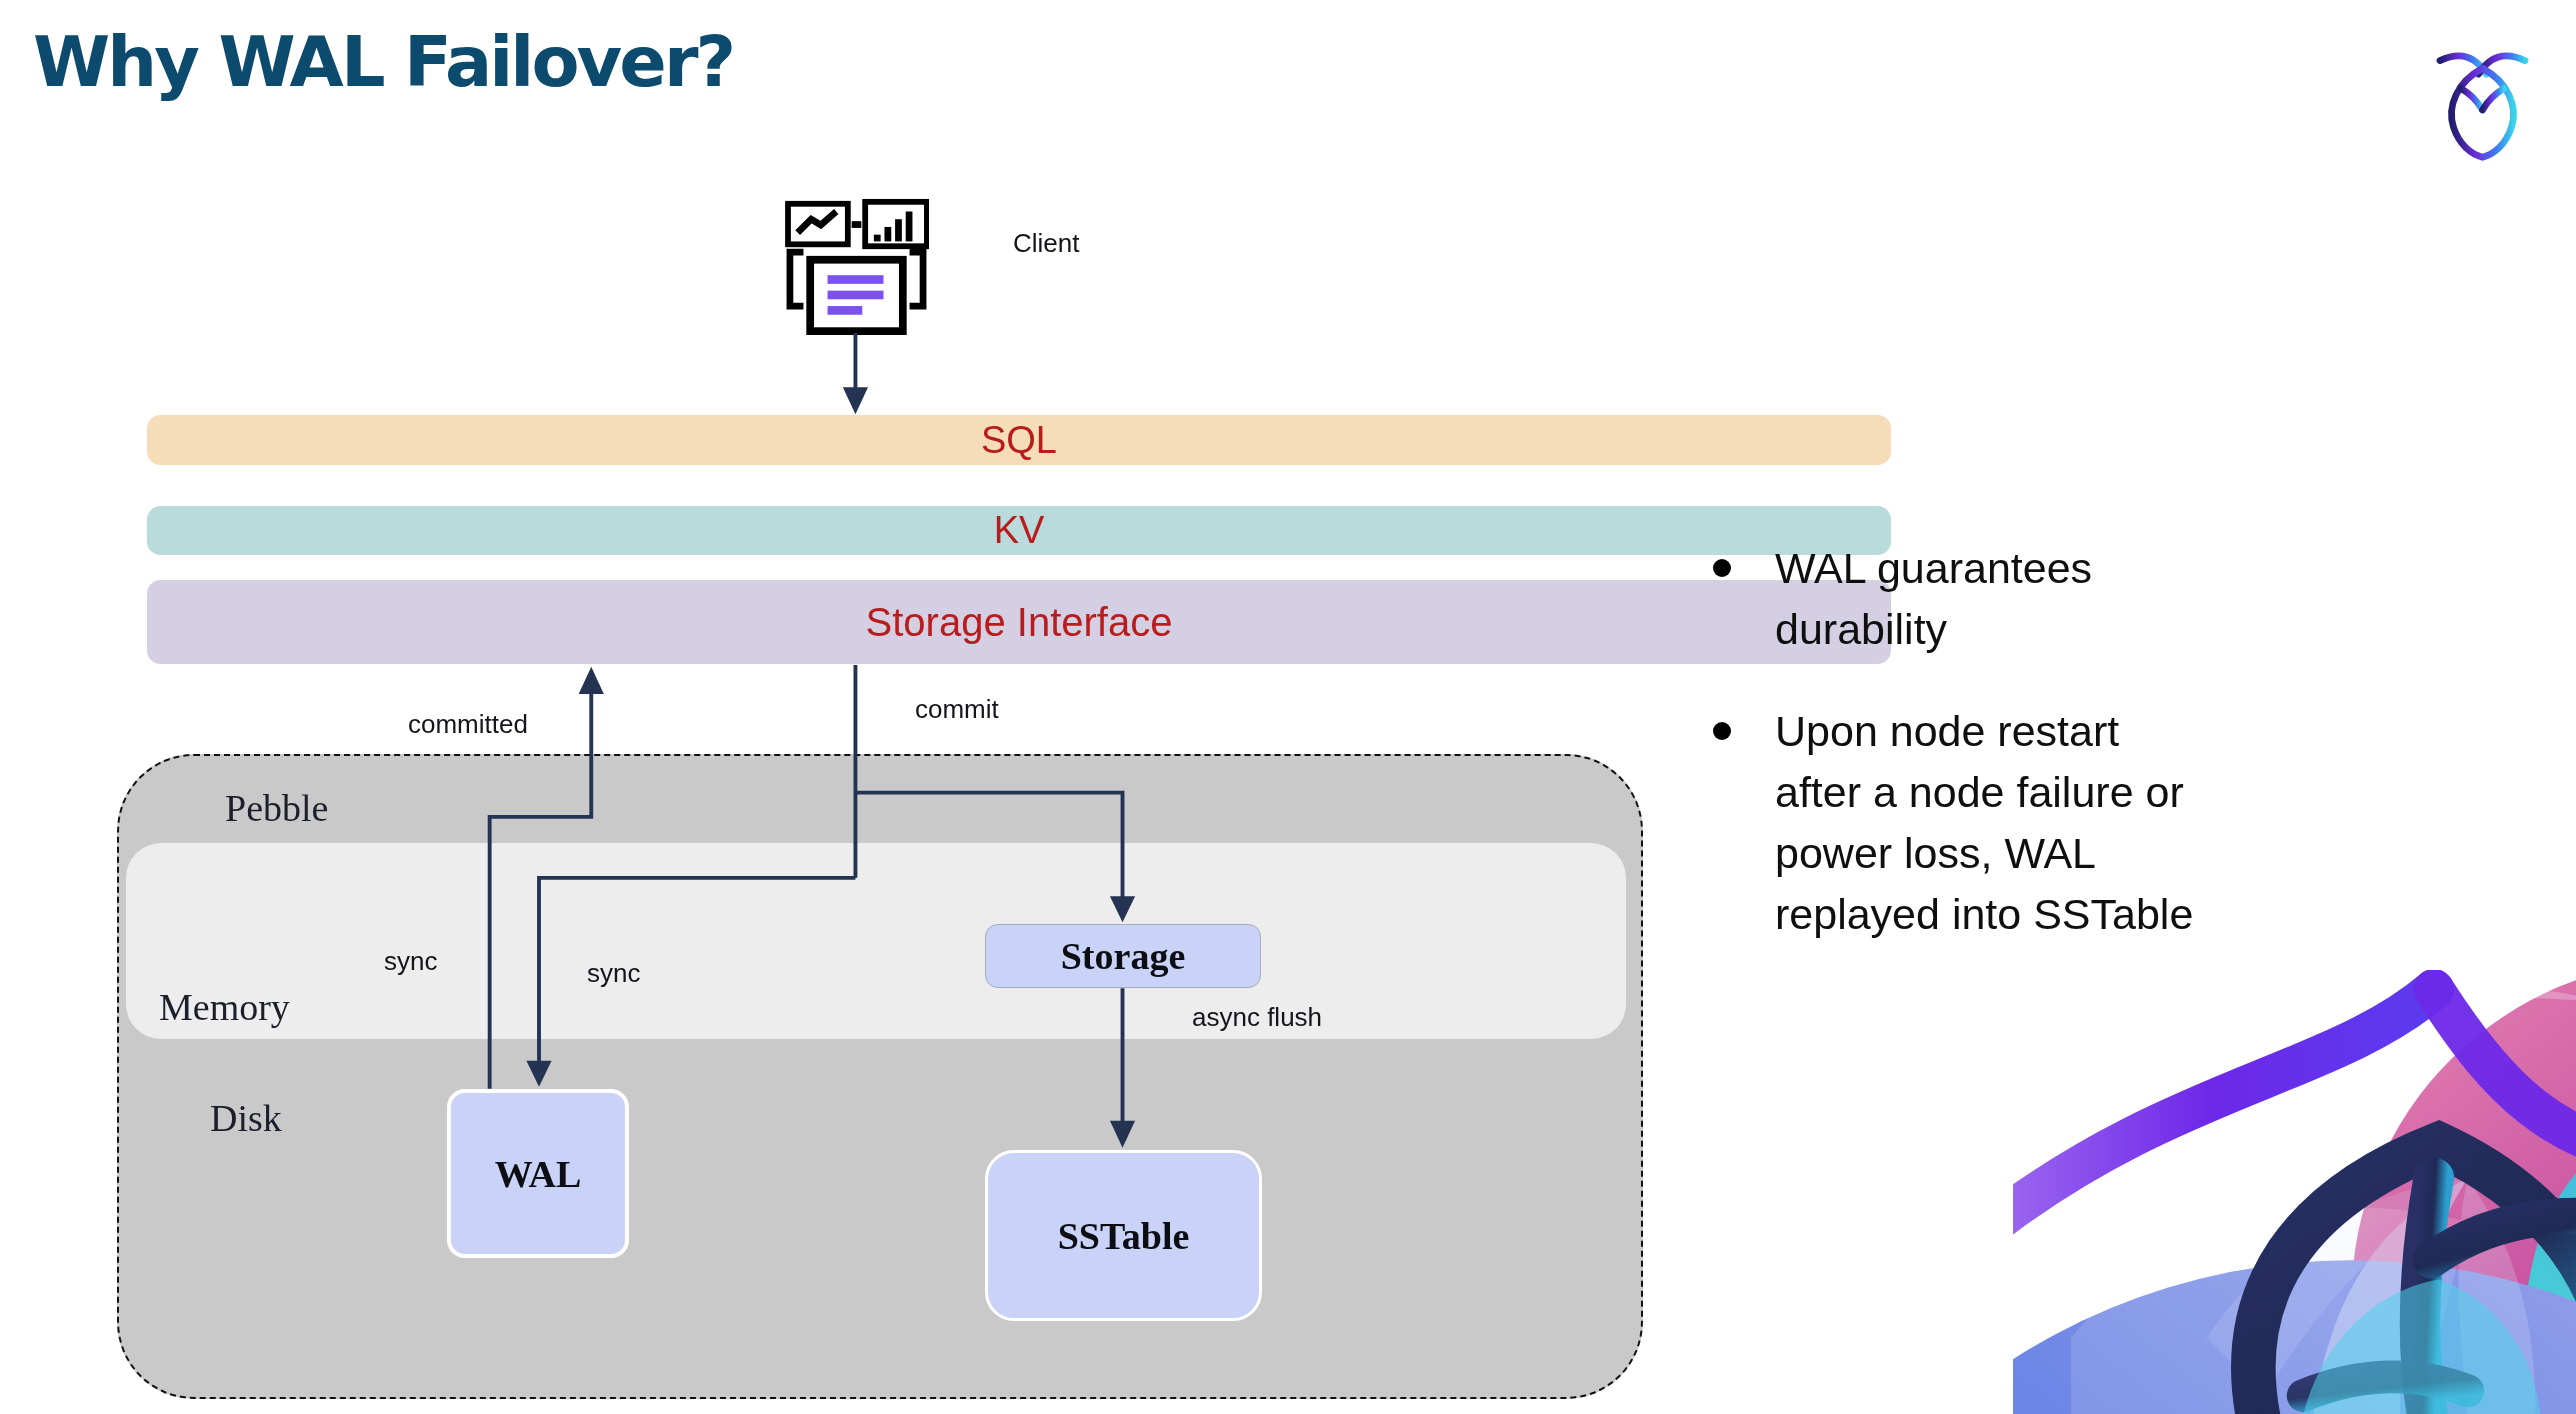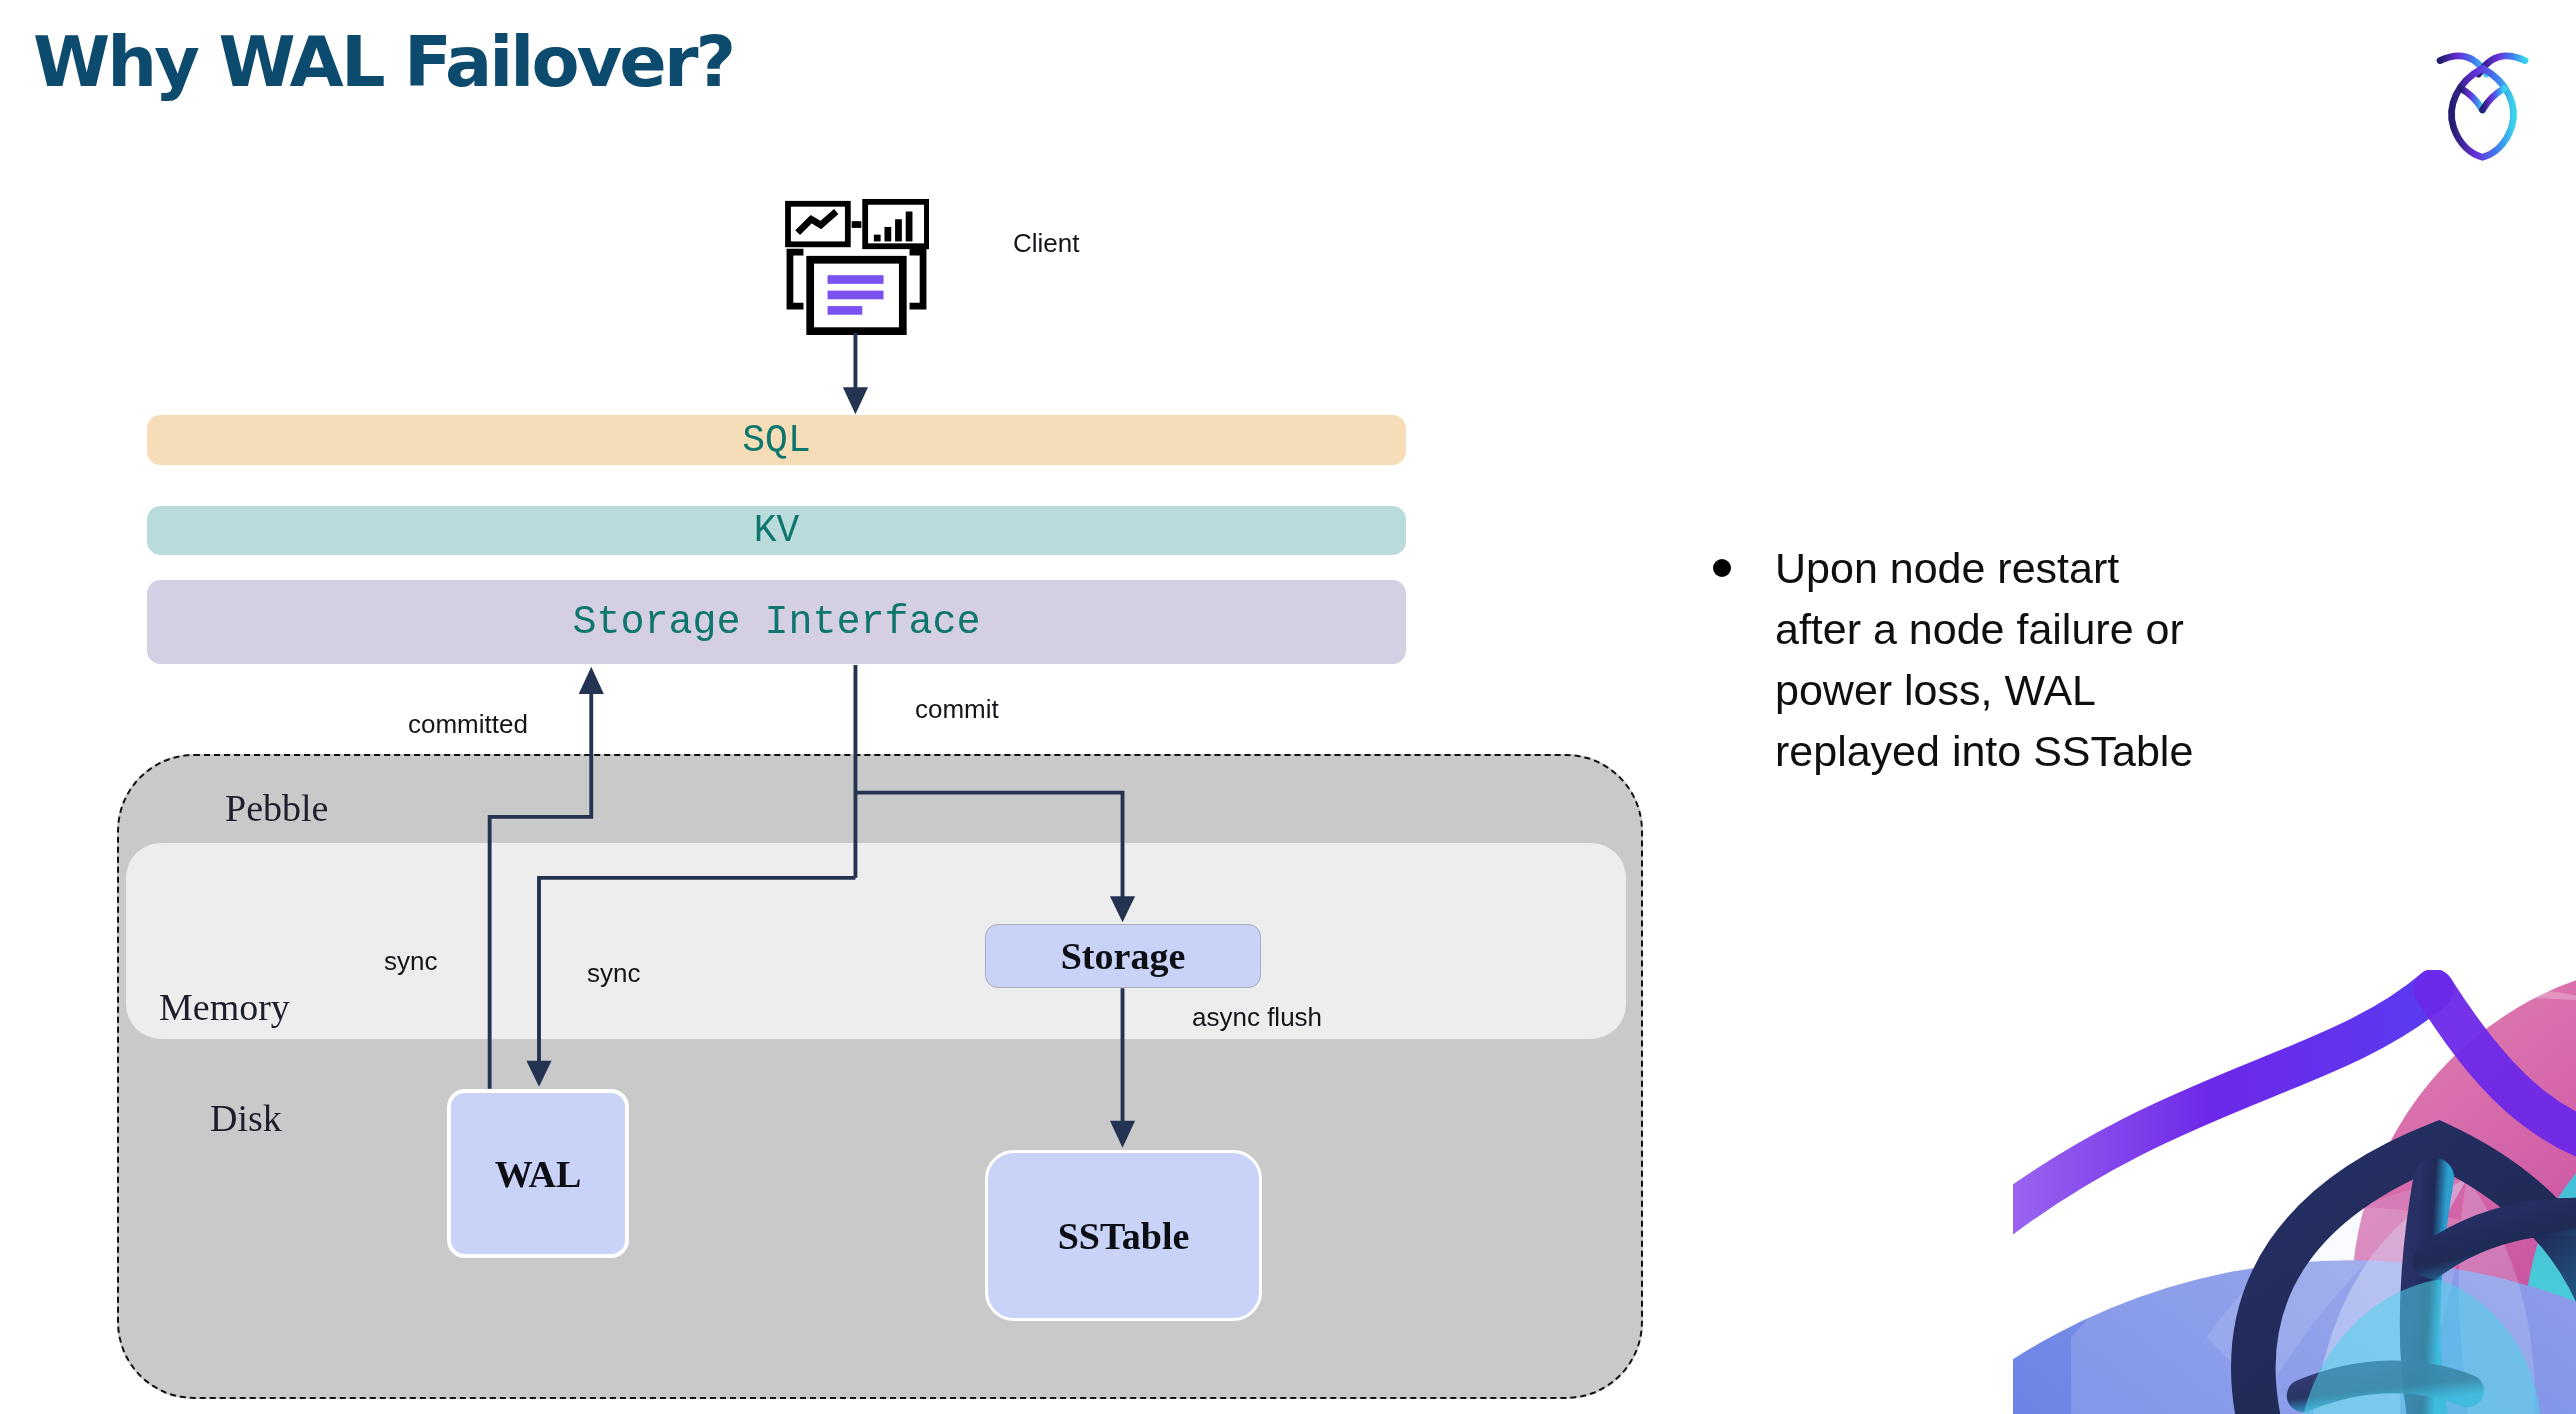--- a/index.html
+++ b/index.html
@@ -5,22 +5,22 @@
   html,body{margin:0;padding:0;background:#ffffff;}
   #slide{position:relative;width:2576px;height:1415px;background:#ffffff;overflow:hidden;
          font-family:"Liberation Sans",sans-serif;}
   .abs{position:absolute;}
 
   
   #title{left:33px;top:21px;font-size:70px;font-weight:bold;letter-spacing:-2.9px;color:#0c4a6e;
          font-family:"DejaVu Sans","Liberation Sans",sans-serif;}
 
   
-  .bar{left:147px;width:1259px;border-radius:13.5px;display:flex;align-items:center;justify-content:center;
-       font-family:Liberation Mono, monospace;font-size:38px;color:#0f766e;}
+  .bar{left:147px;width:1744px;border-radius:13.5px;display:flex;align-items:center;justify-content:center;
+       font-family:Liberation Sans, sans-serif;font-size:38px;color:#b91c1c;}
   #bar-sql{top:415px;height:50px;background:#f5ddb7;}
   #bar-kv{top:506px;height:49px;background:#badbdb;}
   #bar-storage{top:580px;height:84px;background:#d5cfe3;font-size:40px;}
 
   
   #pebble-box{left:117px;top:754px;width:1526px;height:645px;background:#c9c9c9;
               border:2.9px dashed #111;border-radius:77px;box-sizing:border-box;}
   #memory-band{left:126px;top:843px;width:1500px;height:196px;background:#ededed;border-radius:35px;}
   .zone-label{font-family:"Liberation Serif",serif;font-size:38px;color:#1c1f2b;}
   #lbl-pebble{left:225px;top:786px;}
@@ -153,20 +153,21 @@
     </g>
   </svg>
 
   <div id="lbl-committed" class="abs alabel">committed</div>
   <div id="lbl-commit" class="abs alabel">commit</div>
   <div id="lbl-sync-left" class="abs alabel">sync</div>
   <div id="lbl-sync-right" class="abs alabel">sync</div>
   <div id="lbl-async" class="abs alabel">async flush</div>
 
   <div id="bullets" class="abs">
+    <div class="bullet">WAL guarantees durability</div>
     <div class="bullet">Upon node restart after a node failure or power loss, WAL replayed into SSTable</div>
   </div>
 
   <div class="abs" style="left:2013px;top:970px;width:563px;height:445px;overflow:hidden;">
     <svg width="563" height="445" viewBox="0 0 582 460">
       <defs>
         <linearGradient id="gPink" x1="0" y1="0" x2="0.8" y2="1">
           <stop offset="0" stop-color="#e585b4"></stop>
             <stop offset="0.55" stop-color="#c2479d"></stop>
           <stop offset="1" stop-color="#8f2c84"></stop>

